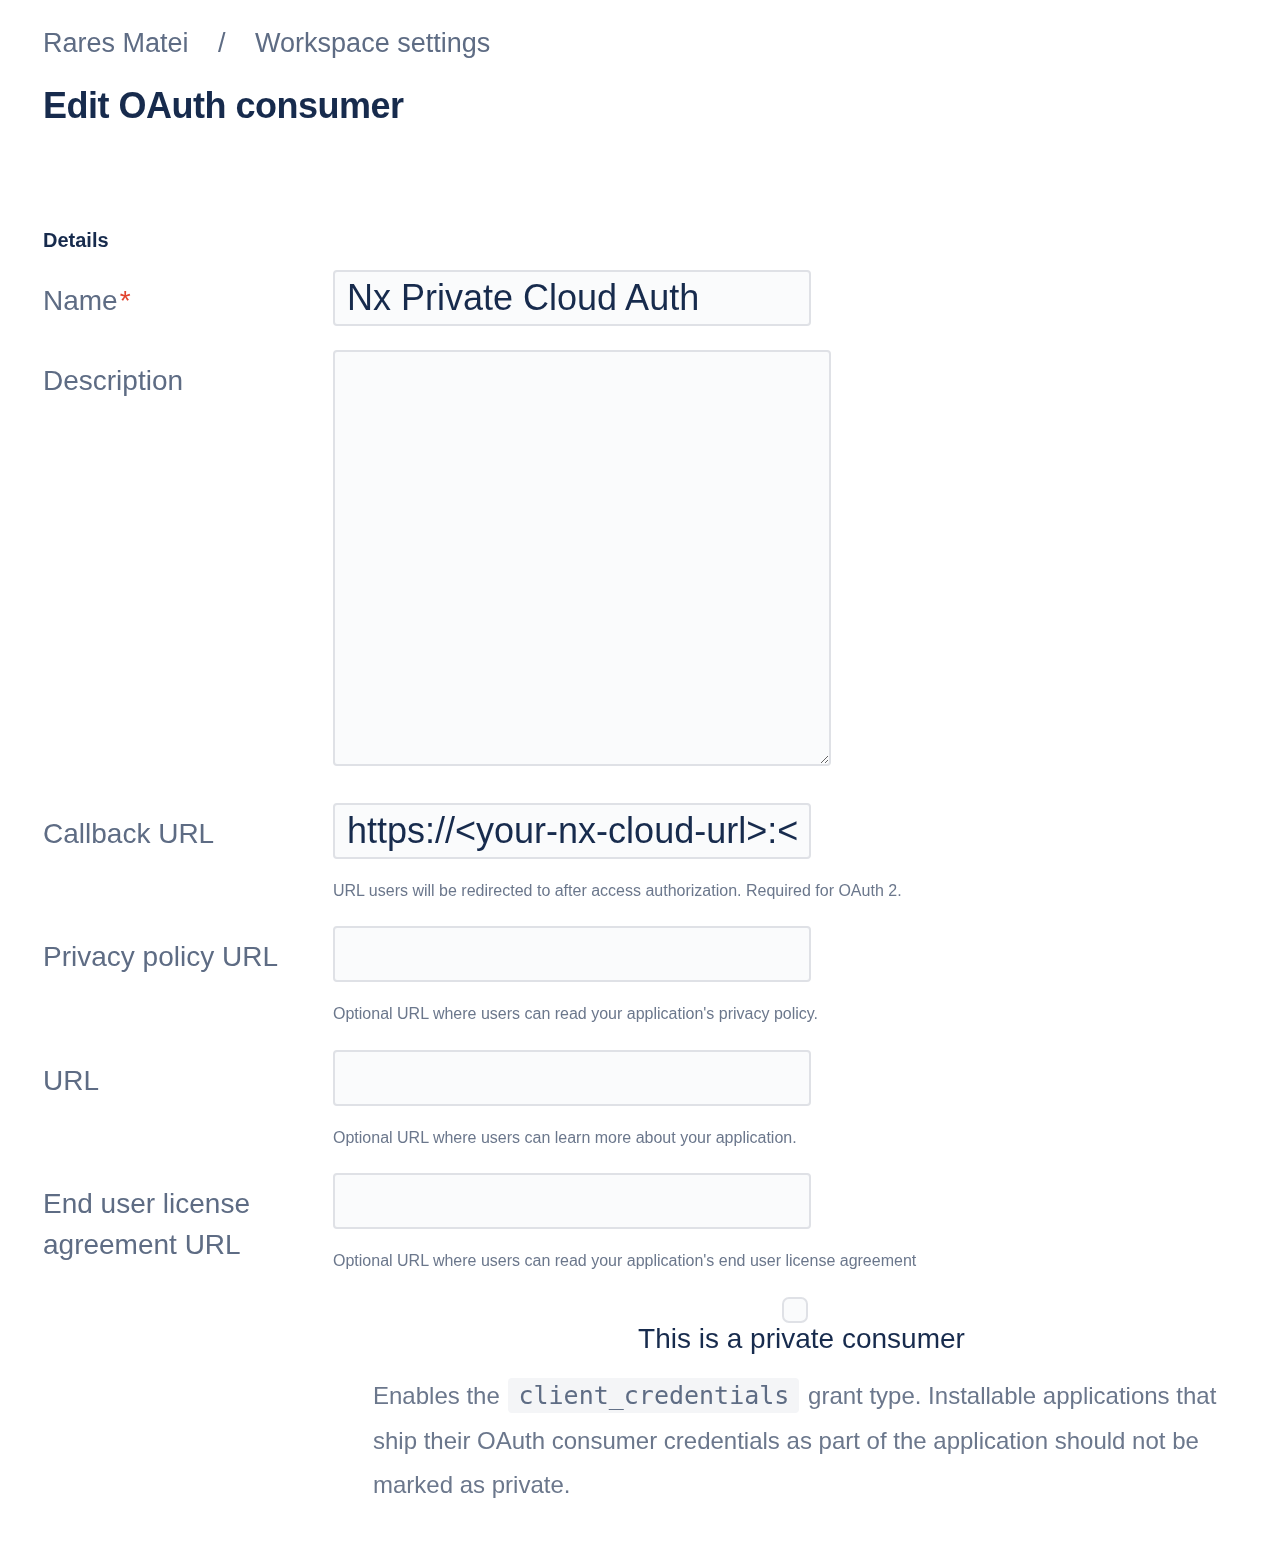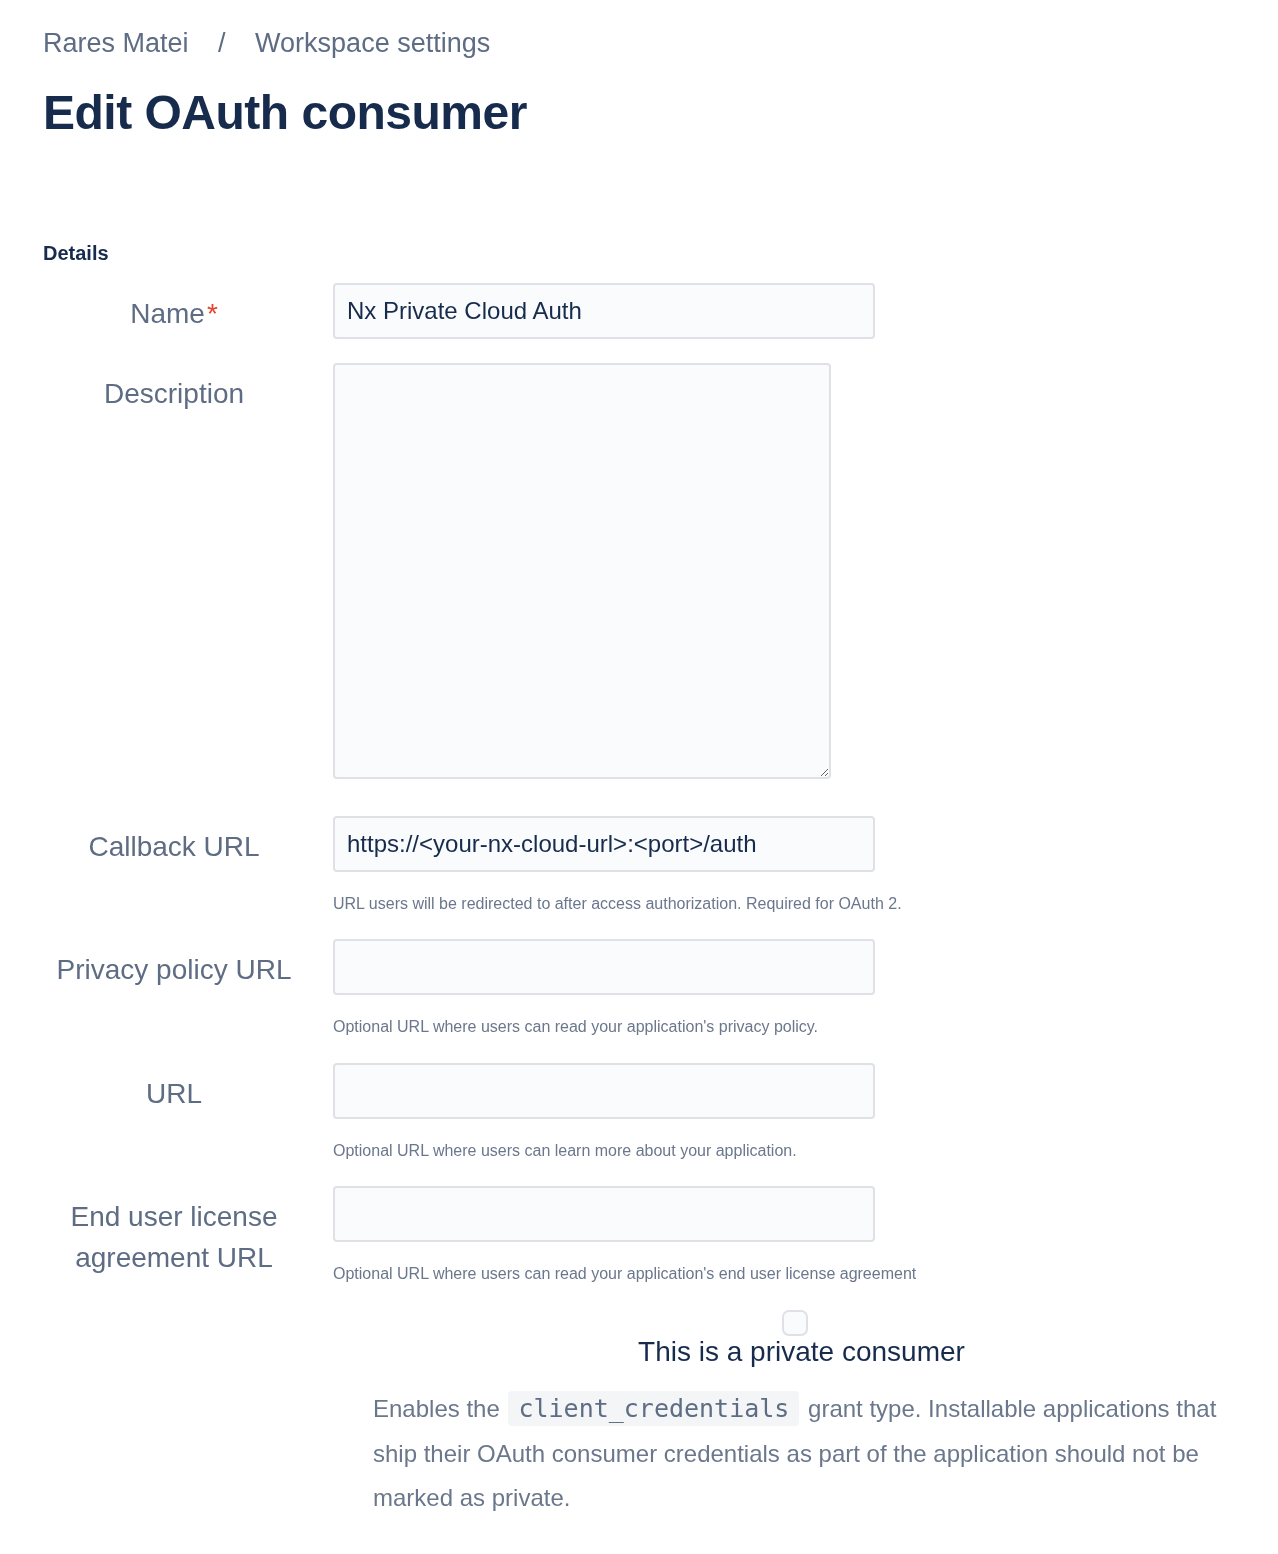--- a/index.html
+++ b/index.html
@@ -13,56 +13,56 @@
   .page { padding: 28px 22px 0 43px; }
 
   
   .breadcrumb { font-size: 27px; color: #5E6C84; }
   .breadcrumb a { color: #5E6C84; text-decoration: none; cursor: pointer; }
   .breadcrumb .sep { margin: 0 22px; color: #5E6C84; }
 
   
   h1.page-title {
     margin-top: 26px;
-    font-size: 48px;
+    font-size: 36px;
     font-weight: 700;
     letter-spacing: -0.5px;
     color: #172B4D;
   }
   h2.section-heading {
     margin-top: 102px;
     font-size: 20px;
     font-weight: 700;
     color: #172B4D;
   }
 
   
   form { margin-top: 18px; }
   .form-row { display: flex; align-items: flex-start; margin-bottom: 24px; }
   .form-row.gap-lg { margin-bottom: 33px; }
   .label-col {
     width: 290px;
     flex: 0 0 290px;
     padding: 11px 28px 0 0;
-    text-align: center;
+    text-align: left;
     font-size: 28px;
     line-height: 1.45;
     color: #5E6C84;
   }
   .label-col .req { color: #E2442F; margin-left: 2px; }
   .field-col { flex: 1 1 auto; min-width: 0; }
 
   .text-input {
-    width: 542px; height: 56px;
+    width: 478px; height: 56px;
     border: 2px solid #DFE1E6;
     border-radius: 4px;
     background: #FAFBFC;
     padding: 0 12px;
     font-family: "Liberation Sans", sans-serif;
-    font-size: 24px;
+    font-size: 36px;
     color: #172B4D;
     outline: none;
     white-space: nowrap;
     overflow: hidden;
   }
   textarea.text-area {
     width: 498px; height: 416px;
     border: 2px solid #DFE1E6;
     border-radius: 4px;
     background: #FAFBFC;

